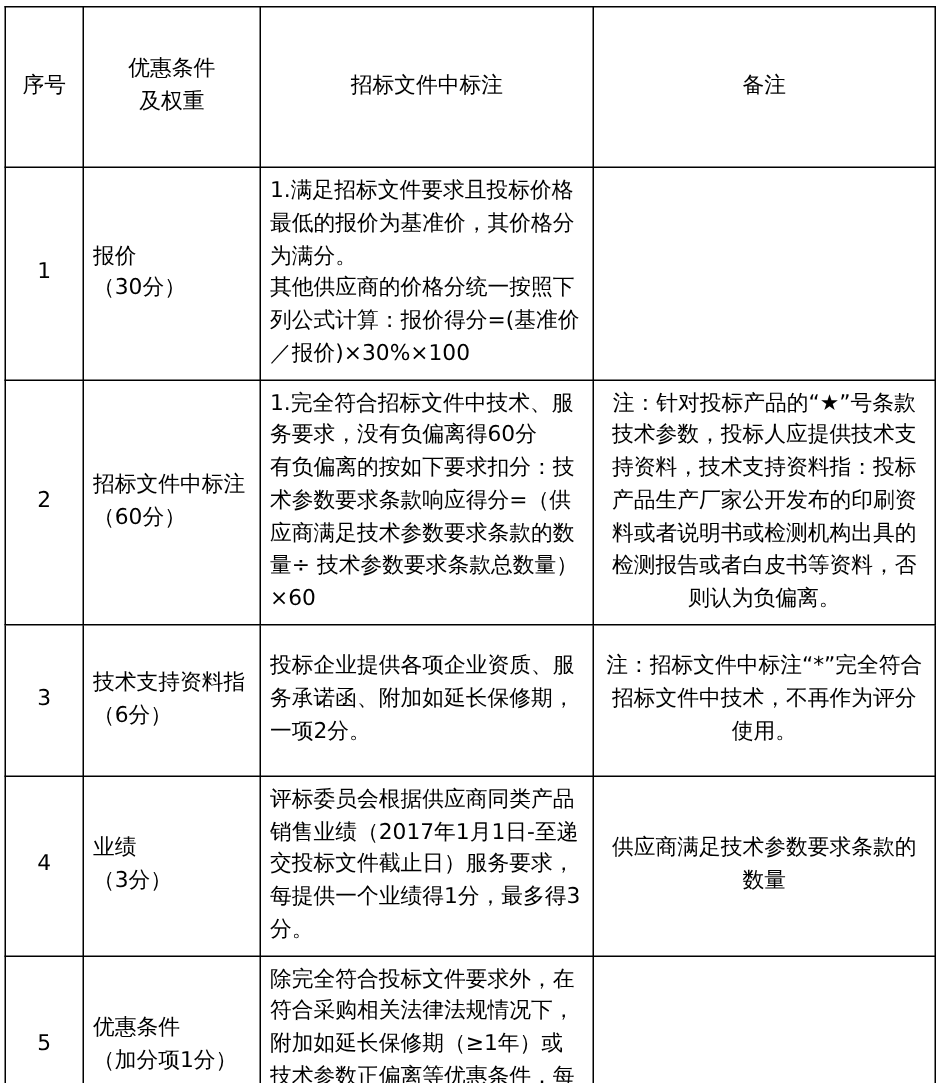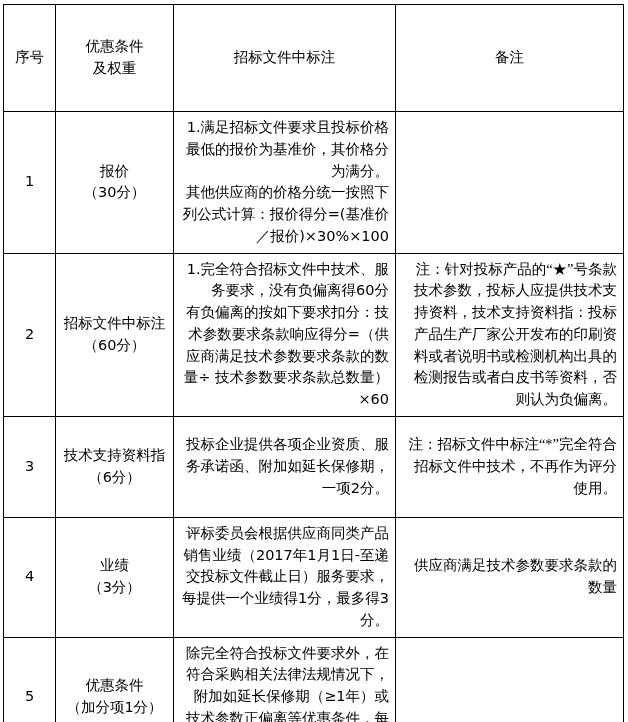--- a/index.html
+++ b/index.html
@@ -49,31 +49,29 @@
   .hdr {
     text-align: center;
     line-height: 1.45;
   }
   td.no-cell {
     text-align: center;
     font-weight: bold;
     font-size: 15px;
   }
   td.item-cell {
-    text-align: center;
     line-height: 1.6;
   }
   td.desc-cell {
-    text-align: right;
+    text-align: left;
     line-height: 1.62;
   }
   td.note-cell {
-    text-align: right;
+    text-align: center;
     line-height: 1.62;
-    font-family: Liberation Serif, serif;
   }
   .row-1 td { height: 112px; }
   .row-2 td { height: 152px; }
   .row-3 td { height: 90px; }
   .row-4 td { height: 98px; }
   .row-5 td { height: 104px; }
   .nowrapline { white-space: pre-line; }
 </style>
 </head>
 <body>

